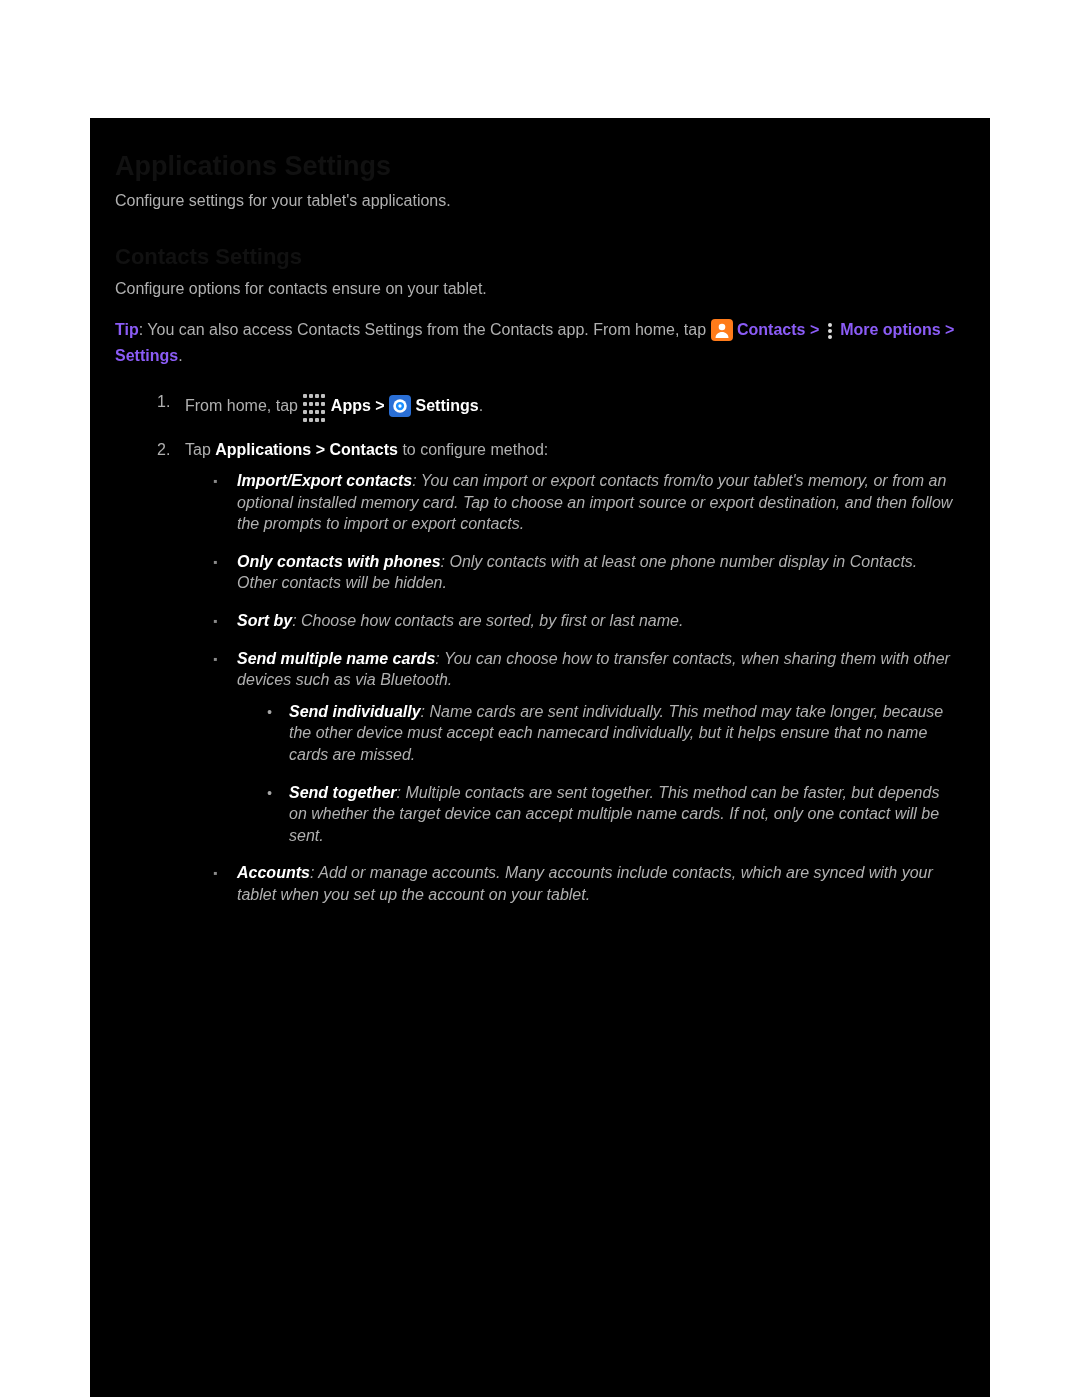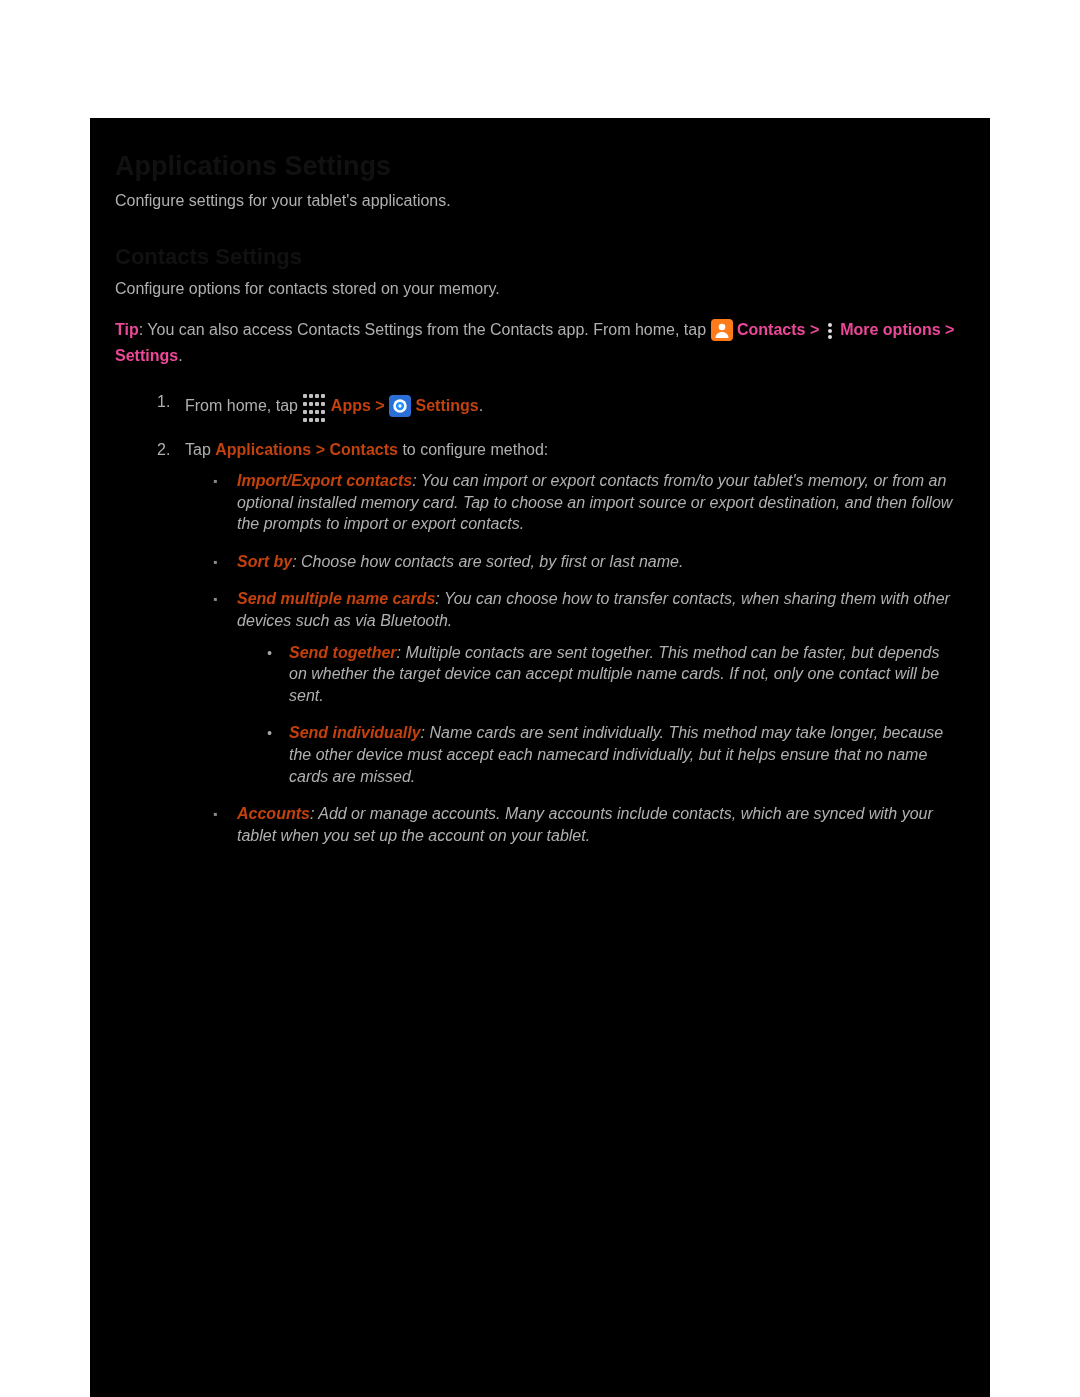--- a/index.html
+++ b/index.html
@@ -42,24 +42,24 @@
   }
   .intro {
     color: #b0b0b0;
     margin: 6px 0 14px 0;
   }
   .tipline {
     margin: 18px 0 22px 0;
     line-height: 1.6;
   }
   .green-b {
-    color: #ec4899;
+    color: #8b5cf6;
     font-weight: bold;
   }
-  .white-b { color: #c2410c; font-weight: bold; }
+  .white-b { color: #ffffff; font-weight: bold; }
   .ol { list-style: none; padding: 0; margin: 0 0 0 42px; }
   .ol > li { margin: 0 0 16px 0; position: relative; padding-left: 28px; }
   .ol > li .num { position: absolute; left: 0; top: 0; color: #b0b0b0; }
   .ul2 { list-style: none; padding: 0; margin: 10px 0 0 28px; font-style: italic; }
   .ul2 > li { position: relative; padding-left: 24px; margin: 0 0 16px 0; }
   .ul2 > li::before {
     content: "▪";
     position: absolute;
     left: 0;
     top: 0;
@@ -136,21 +136,21 @@
 </head>
 <body>
 
 <div class="page">
   <div class="doc">
 
     <div class="heading-lg">Applications Settings</div>
     <div class="intro">Configure settings for your tablet's applications.</div>
 
     <div class="heading-md">Contacts Settings</div>
-    <div class="intro">Configure options for contacts stored on your memory.</div>
+    <div class="intro">Configure options for contacts ensure on your tablet.</div>
 
     <div class="tipline">
       <span class="green-b">Tip</span><span>: You can also access Contacts Settings from the Contacts app. From home, tap </span>
       <span class="icon-box contacts-icon">
         <svg viewBox="0 0 22 22">
             <circle cx="11" cy="8" r="3.3" fill="#ffffff"></circle>
             <path d="M4.5 19c0-3.6 2.9-6 6.5-6s6.5 2.4 6.5 6" fill="#ffffff"></path>
           </svg>
       </span>
       <span class="green-b">Contacts &gt; </span>
@@ -179,25 +179,26 @@
             </svg>
         </span>
         <span class="white-b">Settings</span><span>.</span>
       </li>
       <li>
         <span class="num">2.</span>
         <span>Tap </span><span class="white-b">Applications</span><span class="white-b"> &gt; </span><span class="white-b">Contacts</span><span> to configure method:</span>
 
         <ul class="ul2">
           <li><span class="white-b">Import/Export contacts</span><span>: You can import or export contacts from/to your tablet's memory, or from an optional installed memory card. Tap to choose an import source or export destination, and then follow the prompts to import or export contacts.</span></li>
+          <li><span class="white-b">Only contacts with phones</span><span>: Only contacts with at least one phone number display in Contacts. Other contacts will be hidden.</span></li>
           <li><span class="white-b">Sort by</span><span>: Choose how contacts are sorted, by first or last name.</span></li>
           <li><span class="white-b">Send multiple name cards</span><span>: You can choose how to transfer contacts, when sharing them with other devices such as via Bluetooth.</span>
             <ul class="ul3">
+              <li><span class="white-b">Send individually</span><span>: Name cards are sent individually. This method may take longer, because the other device must accept each namecard individually, but it helps ensure that no name cards are missed.</span></li>
               <li><span class="white-b">Send together</span><span>: Multiple contacts are sent together. This method can be faster, but depends on whether the target device can accept multiple name cards. If not, only one contact will be sent.</span></li>
-              <li><span class="white-b">Send individually</span><span>: Name cards are sent individually. This method may take longer, because the other device must accept each namecard individually, but it helps ensure that no name cards are missed.</span></li>
             </ul>
           </li>
           <li><span class="white-b">Accounts</span><span>: Add or manage accounts. Many accounts include contacts, which are synced with your tablet when you set up the account on your tablet.</span></li>
         </ul>
       </li>
     </ol>
 
     <div class="footer">
       <span>Settings</span>
       <span>119</span>

